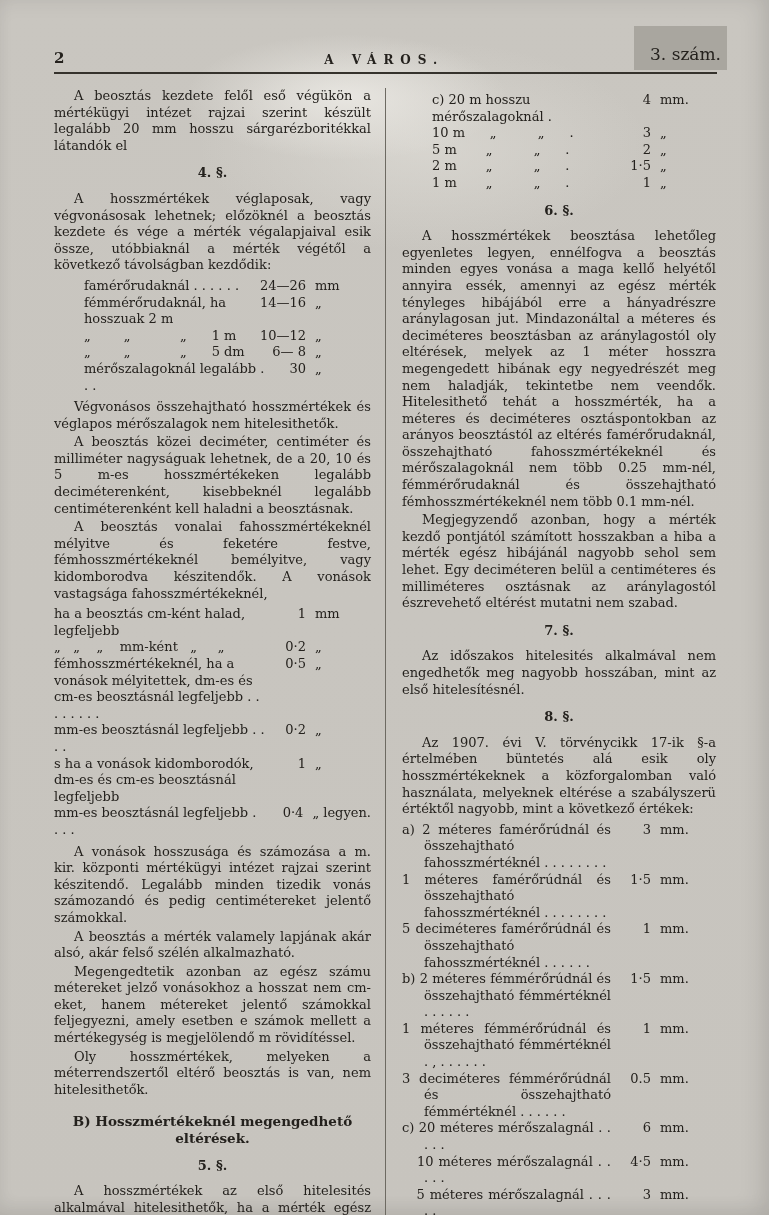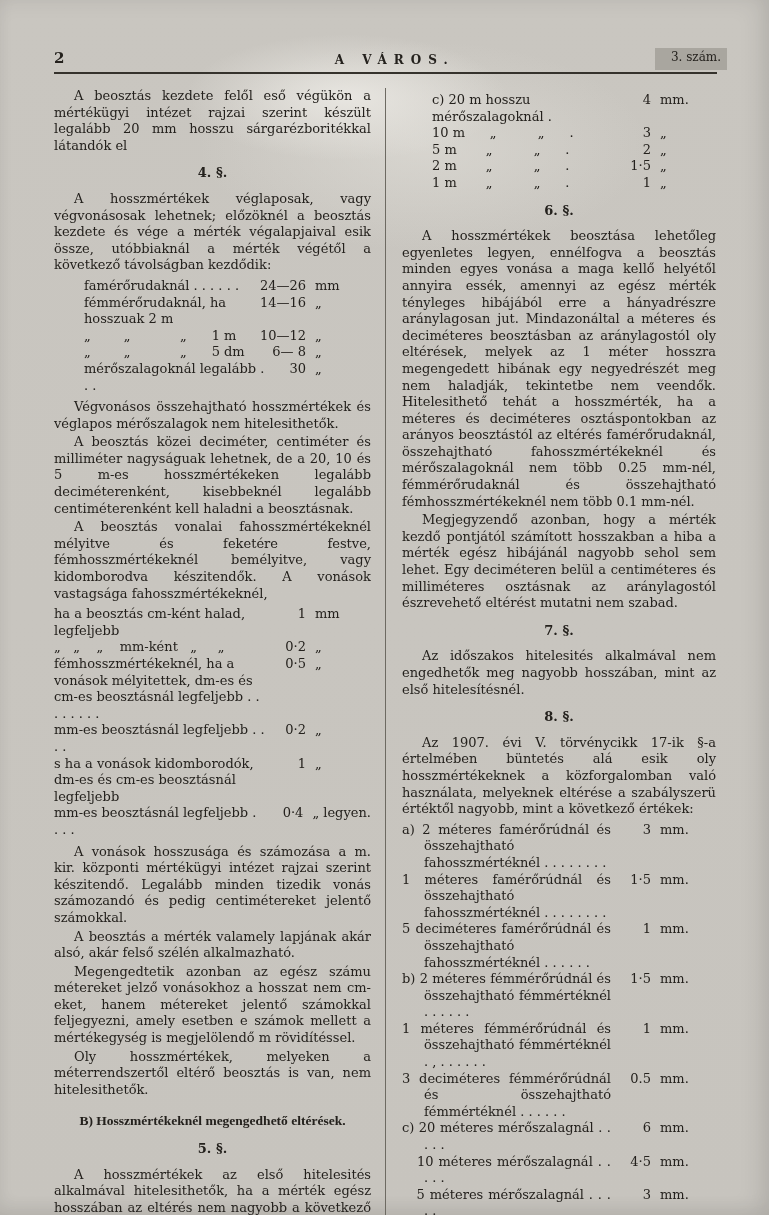--- a/index.html
+++ b/index.html
@@ -24,34 +24,34 @@
   .masthead {
     display: flex; align-items: flex-end; justify-content: space-between;
     height: 26px;
   }
   .page-number { font-size: 15px; font-weight: bold; padding-bottom: 3px; }
   .paper-title {
     font-size: 12px; font-weight: bold; letter-spacing: 7px;
     padding-bottom: 3px; margin-left: 70px;
   }
   .issue-number {
-    font-size: 12px;
+    font-size: 17px;
     background: #a9a69f;
-    padding: 2px 6px 6px 16px;
+    padding: 18px 6px 6px 16px;
     margin-right: -10px;
     text-align: center;
   }
   .head-rule { border-top: 2px solid #35322c; margin-top: 2px; }
   .columns { display: flex; margin-top: 14px; }
   .col { box-sizing: border-box; font-size: 13px; line-height: 16.6px; }
   .col-left  { width: 332px; padding-right: 15px; }
   .col-right { width: 331px; padding-left: 16px; border-left: 1px solid #6d6a62; margin-left: -1px; }
   .para { margin: 0 0 2px 0; text-indent: 20px; text-align: justify; }
   .section-head { text-align: center; font-weight: bold; margin: 11px 0 9px 0; font-size: 13px; }
-  .sub-head { text-align: center; font-weight: bold; font-size: 13.5px; margin: 15px 0 9px 0; font-family: Liberation Serif, serif; }
+  .sub-head { text-align: center; font-weight: bold; font-size: 13.5px; margin: 15px 0 9px 0; }
   .rows { margin: 4px 0 5px 0; }
   .rows.indent { padding-left: 30px; }
   .row { display: flex; align-items: flex-start; }
   .row-label { flex: 1 1 auto; text-align: left; }
   .hang .row-label { padding-left: 22px; text-indent: -22px; text-align: justify; }
   .row-value { flex: 0 0 40px; text-align: right; white-space: nowrap; }
   .row-unit  { flex: 0 0 56px; text-align: left; padding-left: 9px; white-space: nowrap; }
 </style>
 </head>
 <body>

